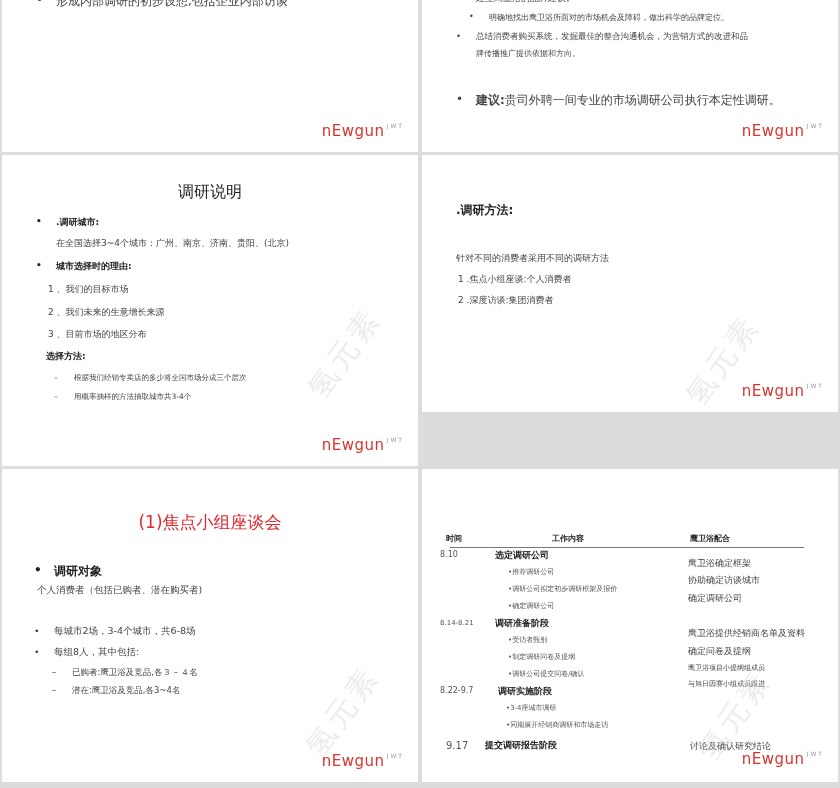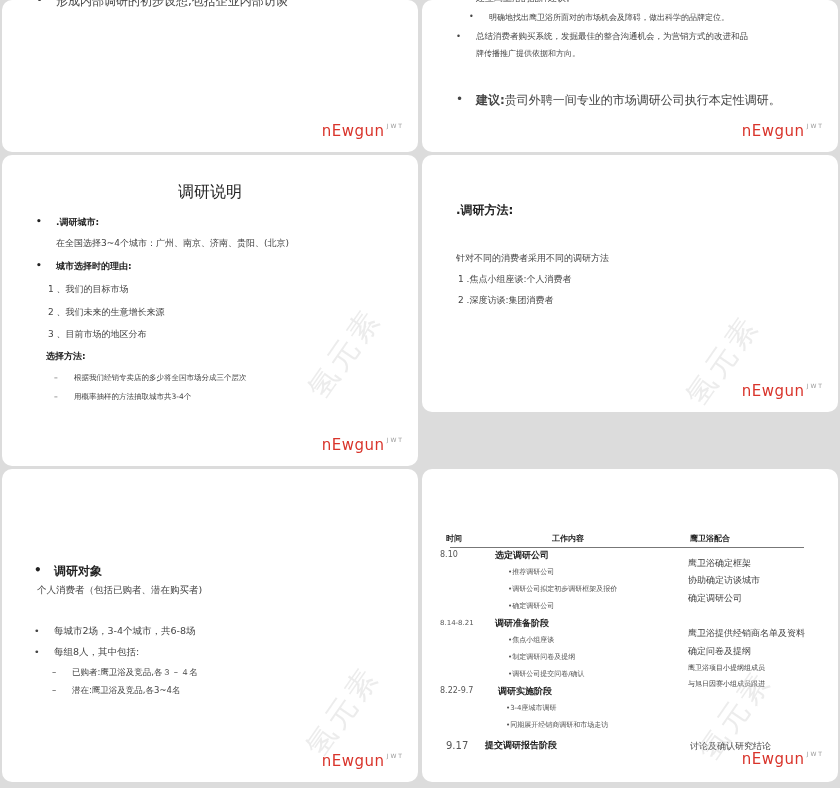--- a/index.html
+++ b/index.html
@@ -1,18 +1,18 @@
 <!DOCTYPE html>
 <html><head>
 <meta charset="utf-8">
 <style>
   html, body { margin:0; padding:0; }
   body { width:840px; height:788px; background:#dcdcdc; position:relative; overflow:hidden;
          font-family:"DejaVu Sans","Liberation Sans",sans-serif; color:#333; }
-  .slide { position:absolute; background:#fff; overflow:hidden;border-radius:10px; }
+  .slide { position:absolute; background:#fff; overflow:hidden; }
   #s1 { left:2px; top:0; width:416px; height:152px; }
   #s2 { left:422px; top:0; width:416px; height:152px; }
   #s3 { left:2px; top:155px; width:416px; height:311px; }
   #s4 { left:422px; top:155px; width:416px; height:257px; }
   #s5 { left:2px; top:469px; width:416px; height:313px; }
   #s6 { left:422px; top:469px; width:416px; height:313px; }
   .abs { position:absolute; white-space:nowrap; }
   .logo { position:absolute; right:14px; bottom:12px; color:#d9342b; font-family:"DejaVu Sans",sans-serif;
           font-size:15px; letter-spacing:0.5px; }
   .logo sup { font-size:6px; color:#999; margin-left:2px; letter-spacing:2px; vertical-align:8px; }
@@ -60,20 +60,21 @@
 <div class="slide" id="s4">
   <div class="abs" style="left:34px;top:47px;font-size:12px;font-weight:bold;color:#222;">.调研方法:</div>
   <div class="abs" style="left:34px;top:97px;font-size:9px;color:#444;">针对不同的消费者采用不同的调研方法</div>
   <div class="abs" style="left:36px;top:118px;font-size:9px;color:#444;">1 .焦点小组座谈:个人消费者</div>
   <div class="abs" style="left:36px;top:139px;font-size:9px;color:#444;">2 .深度访谈:集团消费者</div>
   <div class="wm" style="left:250px;top:185px;">氢元素</div>
   <div class="logo"><span>nEwgun</span><sup>JWT</sup></div>
 </div>
 
 <div class="slide" id="s5">
+  <div class="title red" style="top:42px;font-size:17px;">(1)焦点小组座谈会</div>
   <div class="abs bullet" style="left:52px;top:94px;font-size:12px;font-weight:bold;color:#222;">调研对象</div>
   <div class="abs" style="left:35px;top:115px;font-size:9.5px;color:#444;">个人消费者（包括已购者、潜在购买者)</div>
   <div class="abs bullet" style="left:52px;top:156px;font-size:9.5px;color:#444;">每城市2场，3-4个城市，共6-8场</div>
   <div class="abs bullet" style="left:52px;top:177px;font-size:9.5px;color:#444;">每组8人，其中包括:</div>
   <div class="abs dash" style="left:70px;top:198px;font-size:8.5px;color:#444;">已购者:鹰卫浴及竞品,各３ – ４名</div>
   <div class="abs dash" style="left:70px;top:216px;font-size:8.5px;color:#444;">潜在:鹰卫浴及竞品,各3~4名</div>
   <div class="wm" style="left:290px;top:222px;">氢元素</div>
   <div class="logo"><span>nEwgun</span><sup>JWT</sup></div>
 </div>
 
@@ -87,21 +88,21 @@
   <div class="abs" style="left:73px;top:80px;font-size:9px;font-weight:bold;color:#222;">选定调研公司</div>
   <div class="abs" style="left:86px;top:98px;font-size:7px;color:#555;">•<span>推荐调研公司</span></div>
   <div class="abs" style="left:86px;top:115px;font-size:7px;color:#555;">•<span>调研公司拟定初步调研框架及报价</span></div>
   <div class="abs" style="left:86px;top:132px;font-size:7px;color:#555;">•<span>确定调研公司</span></div>
   <div class="abs" style="left:266px;top:88px;font-size:9px;color:#444;">鹰卫浴确定框架</div>
   <div class="abs" style="left:266px;top:105px;font-size:9px;color:#444;">协助确定访谈城市</div>
   <div class="abs" style="left:266px;top:123px;font-size:9px;color:#444;">确定调研公司</div>
 
   <div class="abs" style="left:18px;top:150px;font-size:7px;color:#555;">8.14-8.21</div>
   <div class="abs" style="left:73px;top:148px;font-size:9px;font-weight:bold;color:#222;text-align:center;">调研准备阶段</div>
-  <div class="abs" style="left:86px;top:166px;font-size:7px;color:#555;">•<span>焦点小组座谈</span></div>
+  <div class="abs" style="left:86px;top:166px;font-size:7px;color:#555;">•<span>受访者甄别</span></div>
   <div class="abs" style="left:86px;top:183px;font-size:7px;color:#555;">•<span>制定调研问卷及提纲</span></div>
   <div class="abs" style="left:86px;top:200px;font-size:7px;color:#555;">•<span>调研公司提交问卷/确认</span></div>
   <div class="abs" style="left:266px;top:158px;font-size:9px;color:#444;">鹰卫浴提供经销商名单及资料</div>
   <div class="abs" style="left:266px;top:176px;font-size:9px;color:#444;">确定问卷及提纲</div>
   <div class="abs" style="left:266px;top:194px;font-size:7px;color:#444;">鹰卫浴项目小提纲组成员</div>
   <div class="abs" style="left:266px;top:210px;font-size:7px;color:#444;">与旭日因赛小组成员跟进</div>
 
   <div class="abs" style="left:18px;top:217px;font-size:8px;color:#555;">8.22-9.7</div>
   <div class="abs" style="left:76px;top:216px;font-size:9px;font-weight:bold;color:#222;">调研实施阶段</div>
   <div class="abs" style="left:84px;top:234px;font-size:7px;color:#555;">•<span>3-4座城市调研</span></div>

